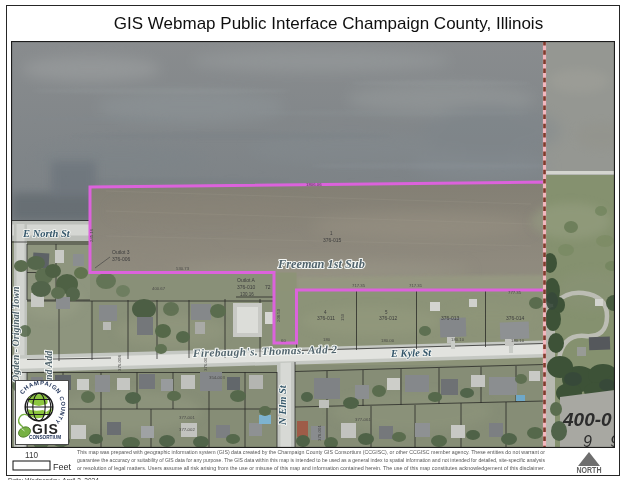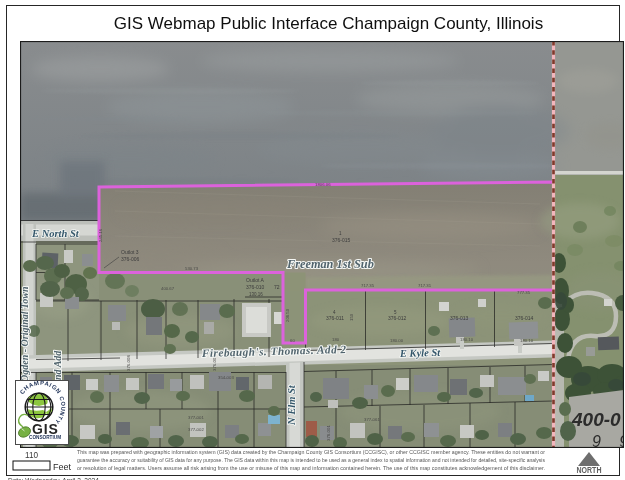--- a/index.html
+++ b/index.html
@@ -2,21 +2,21 @@
 <html><head>
 <meta charset="utf-8">
 <style>
   html,body{margin:0;padding:0;}
   body{width:625px;height:480px;background:#fff;position:relative;overflow:hidden;
        font-family:"Liberation Sans",sans-serif;}
   #frame{position:absolute;left:6px;top:5px;width:614px;height:470.5px;
          border:1.5px solid #262626;box-sizing:border-box;background:#fff;}
   #title{position:absolute;left:16px;top:14px;width:625px;text-align:center;
          font-size:17px;color:#0f0f0f;}
-  #mapwrap{position:absolute;left:20px;top:41px;width:604px;height:407px;}
+  #mapwrap{position:absolute;left:11px;top:41px;width:604px;height:407px;}
   #logo{position:absolute;left:15px;top:380px;width:54px;height:65px;}
   #botsvg{position:absolute;left:0;top:446px;width:625px;height:40px;}
 </style>
 </head>
 <body>
 <div id="frame"></div>
 <div id="title">GIS Webmap Public Interface Champaign County, Illinois</div>
 <div id="mapwrap">
 <svg width="604" height="407" viewBox="0 0 604 407">
   <defs>

